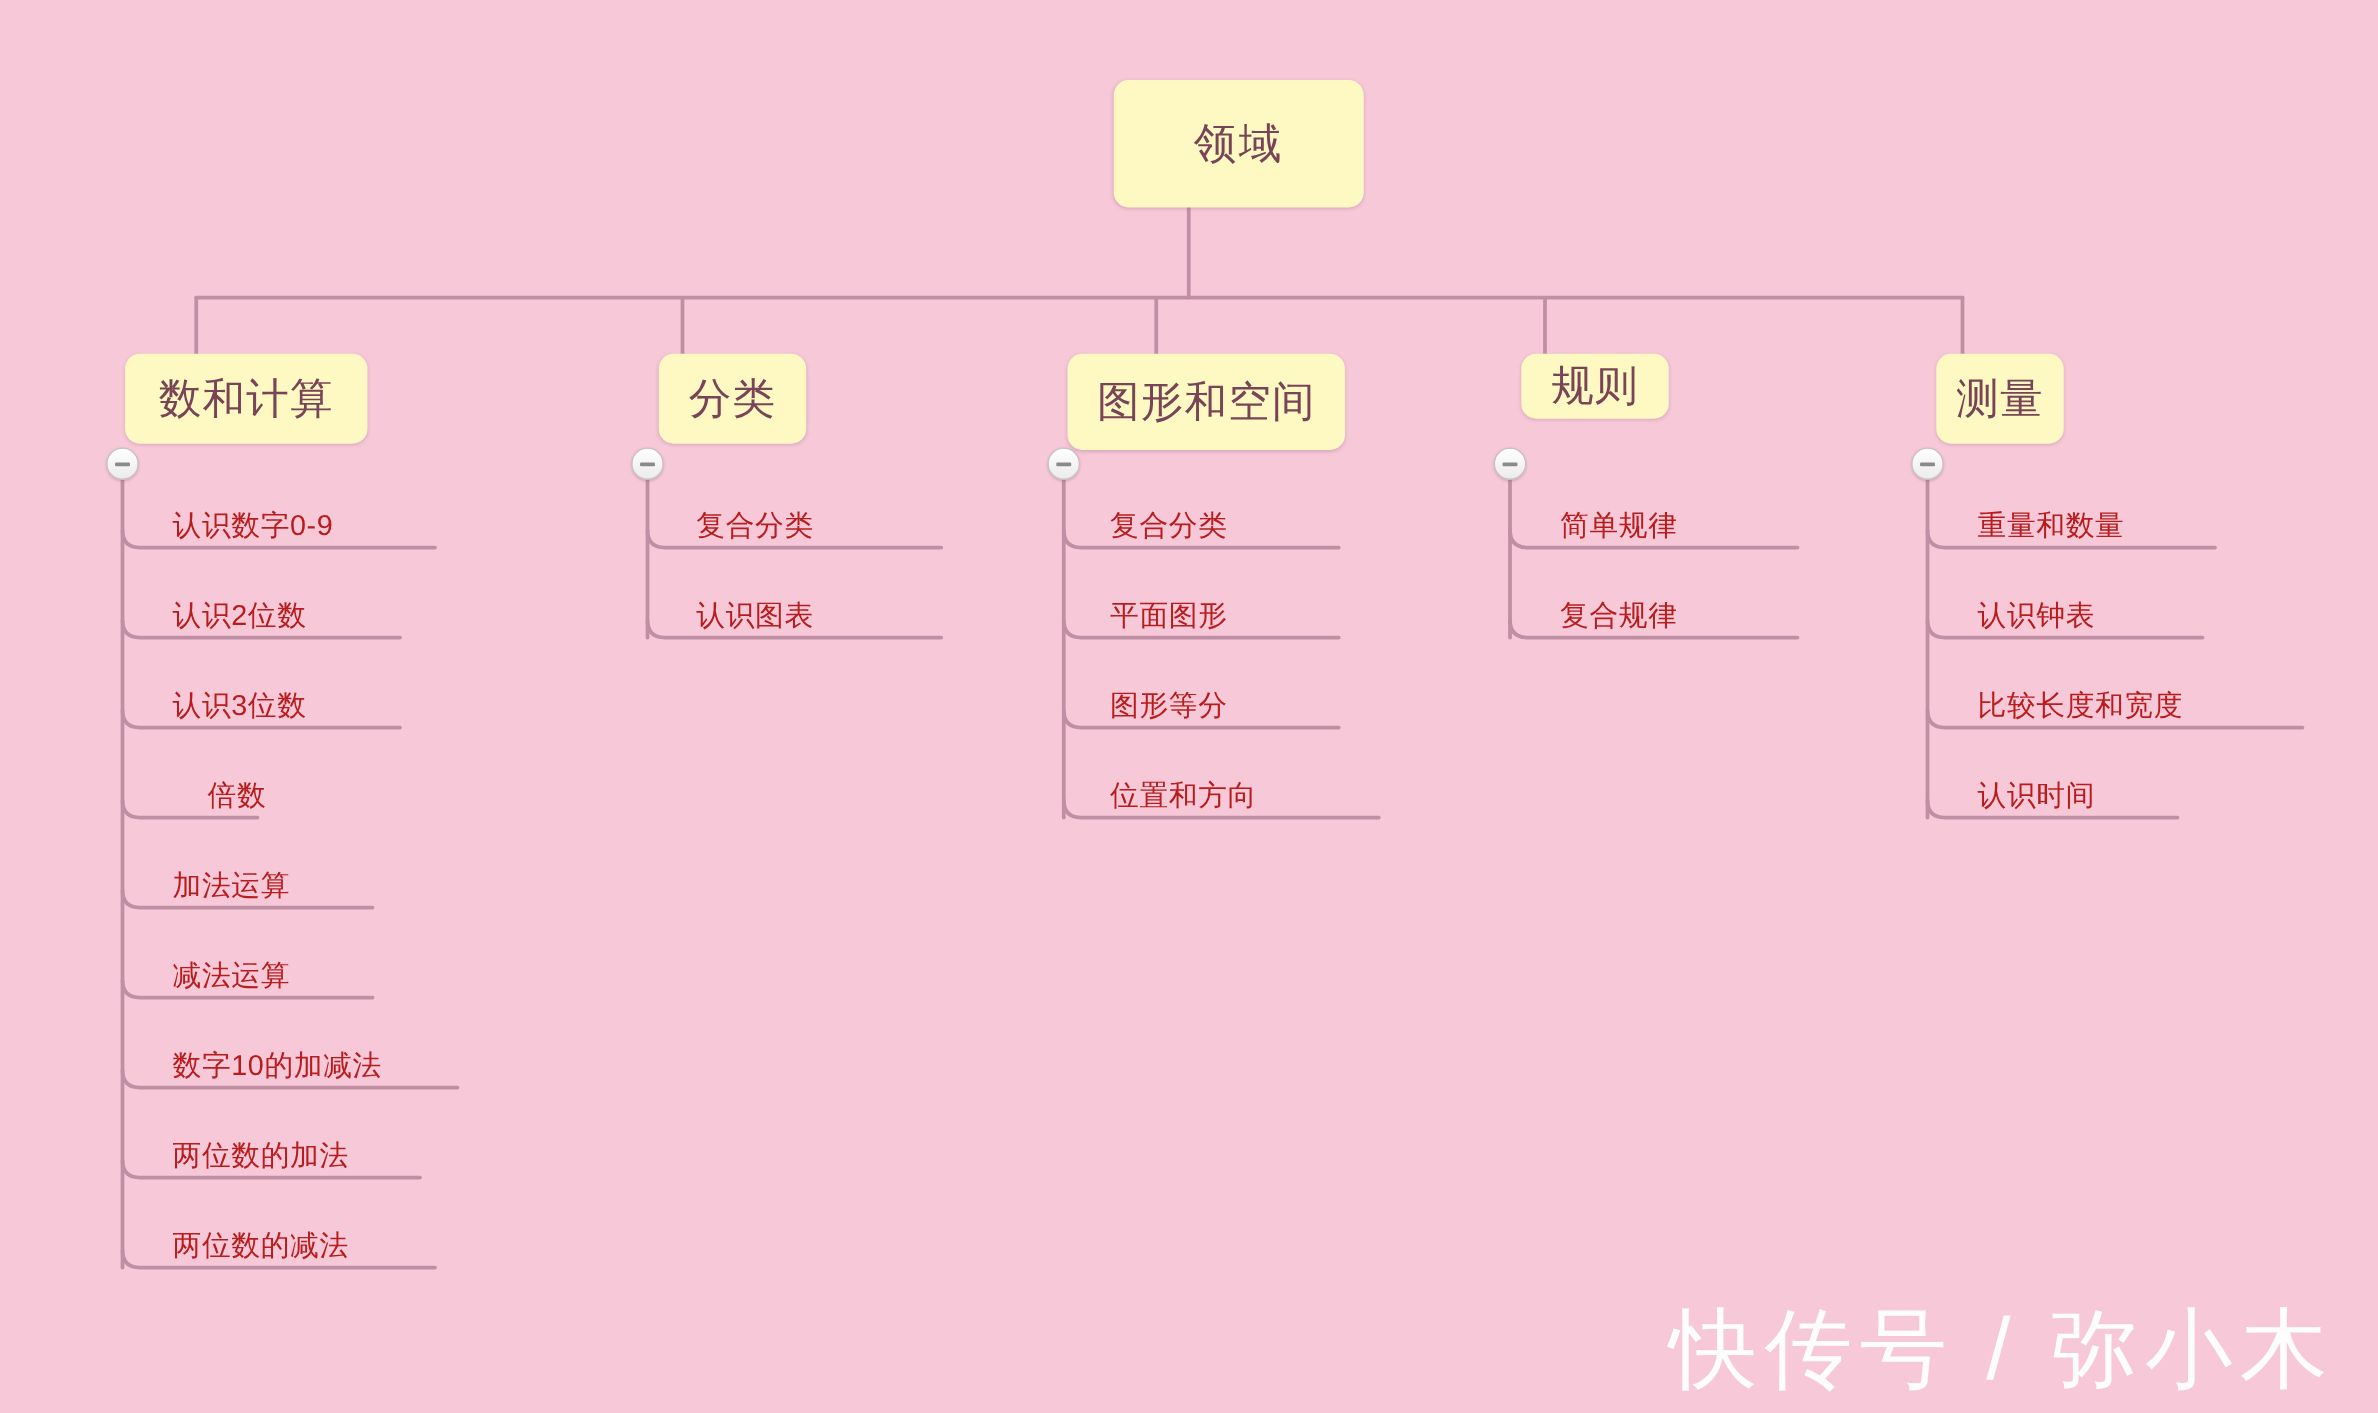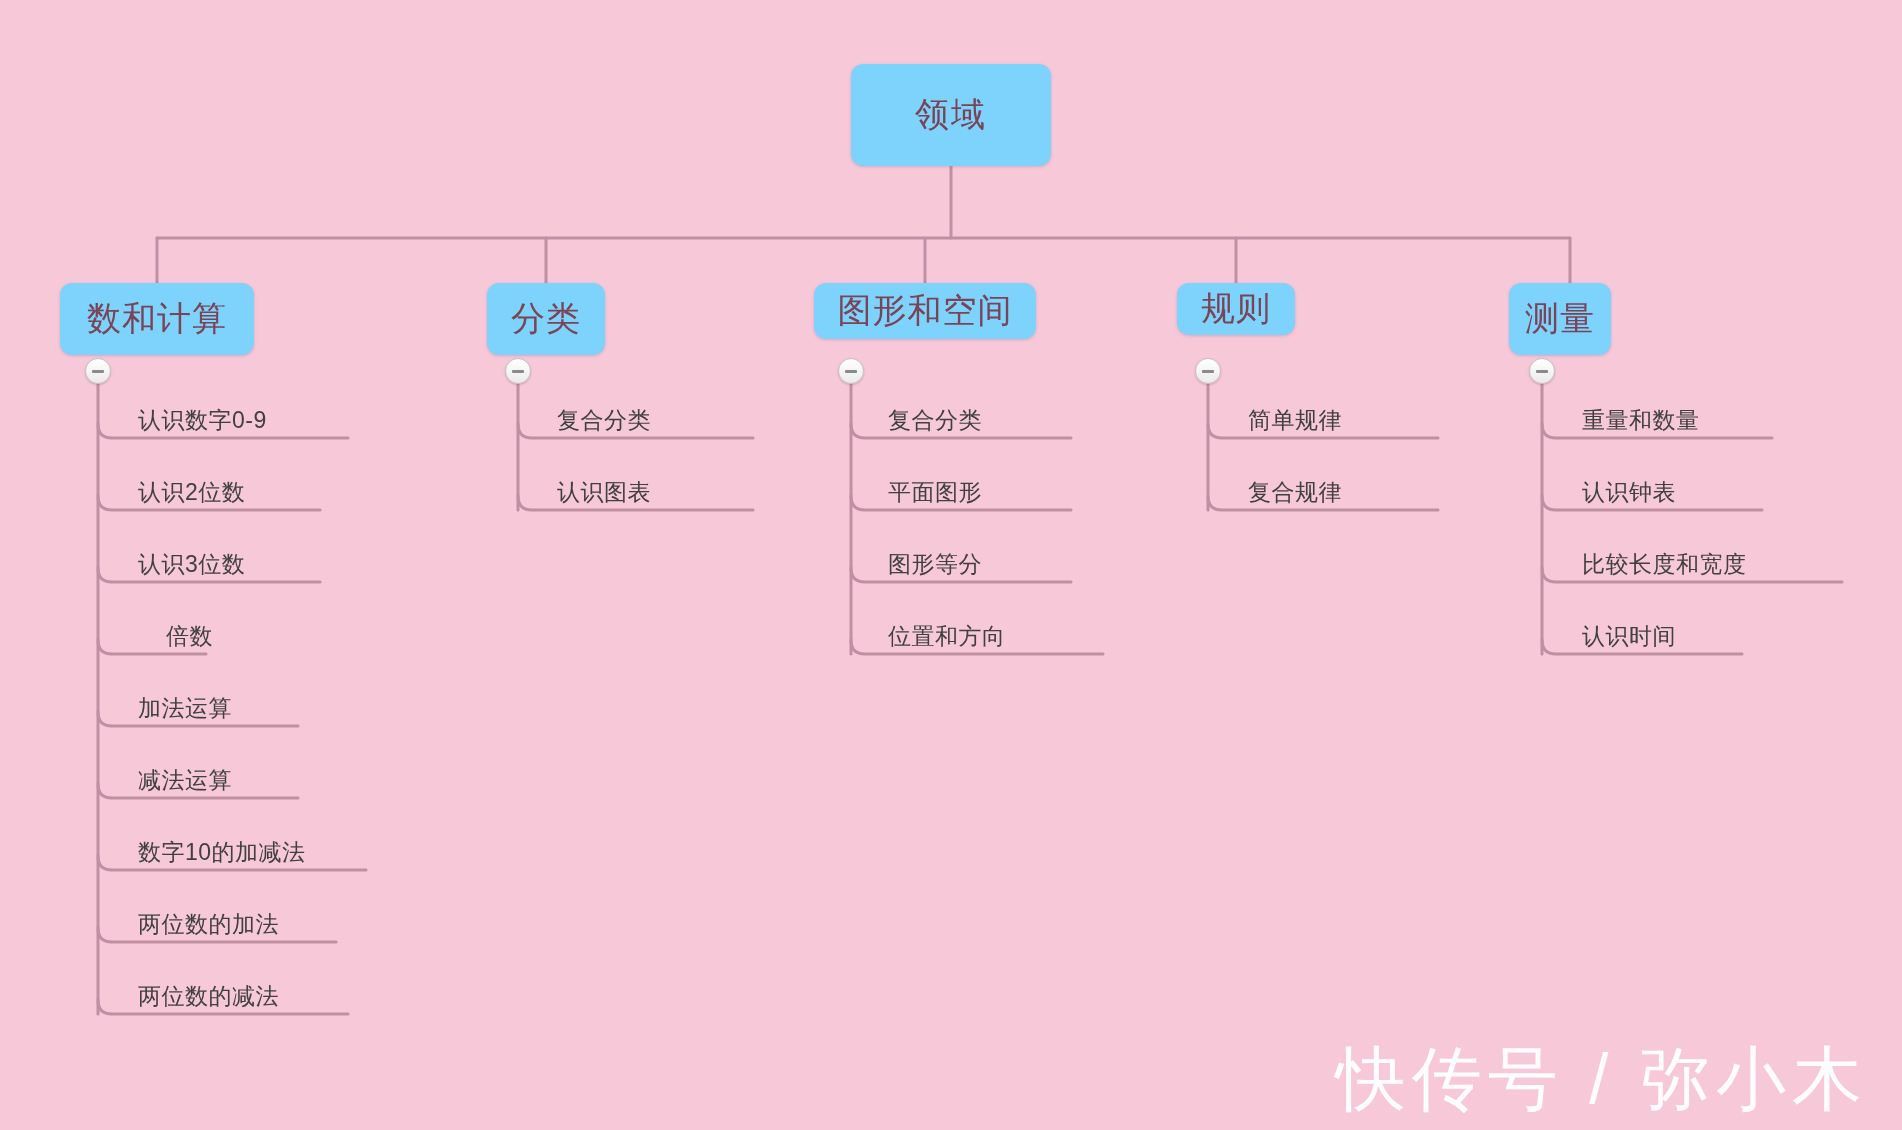--- a/index.html
+++ b/index.html
@@ -17,42 +17,43 @@
   }
   #canvas {
     position: absolute;
     left: 0; top: 0;
     width: 1902px;
     height: 1130px;
   }
   
   .node {
     position: absolute;
-    background: #7dd3fc;
+    background: #fef9c3;
     border-radius: 12px;
     box-shadow: 0 1px 3px rgba(150,90,115,0.28);
     display: flex;
     align-items: center;
     justify-content: center;
     color: #7a4457;
     white-space: nowrap;
     box-sizing: border-box;
+    margin-left: 40px;
   }
   .node-root {
     font-size: 34px;
     letter-spacing: 2px;
   }
   .node-branch {
     font-size: 34px;
     letter-spacing: 1px;
   }
   
   .leaf {
     position: absolute;
-    color: #404040;
+    color: #b91c1c;
     font-size: 23px;
     white-space: nowrap;
     letter-spacing: 0.5px;
     line-height: 1;
   }
   
   .collapse-btn {
     position: absolute;
     width: 26px;
     height: 26px;
@@ -195,21 +196,21 @@
     <div class="leaf" style="left: 138px; top: 913px;">两位数的加法</div>
     <div class="leaf" style="left: 138px; top: 985px;">两位数的减法</div>
     <div class="node node-branch" style="left: 487px; top: 283px; width: 118px; height: 72px;">
       <span>分类</span>
     </div>
     <div class="collapse-btn" style="left: 505px; top: 358px;">
       <span class="minus"></span>
     </div>
     <div class="leaf" style="left: 557px; top: 409px;">复合分类</div>
     <div class="leaf" style="left: 557px; top: 481px;">认识图表</div>
-    <div class="node node-branch" style="left: 814px; top: 283px; width: 222px; height: 56px;">
+    <div class="node node-branch" style="left: 814px; top: 283px; width: 222px; height: 77px;">
       <span>图形和空间</span>
     </div>
     <div class="collapse-btn" style="left: 838px; top: 358px;">
       <span class="minus"></span>
     </div>
     <div class="leaf" style="left: 888px; top: 409px;">复合分类</div>
     <div class="leaf" style="left: 888px; top: 481px;">平面图形</div>
     <div class="leaf" style="left: 888px; top: 553px;">图形等分</div>
     <div class="leaf" style="left: 888px; top: 625px;">位置和方向</div>
     <div class="node node-branch" style="left: 1177px; top: 283px; width: 118px; height: 52px;">

